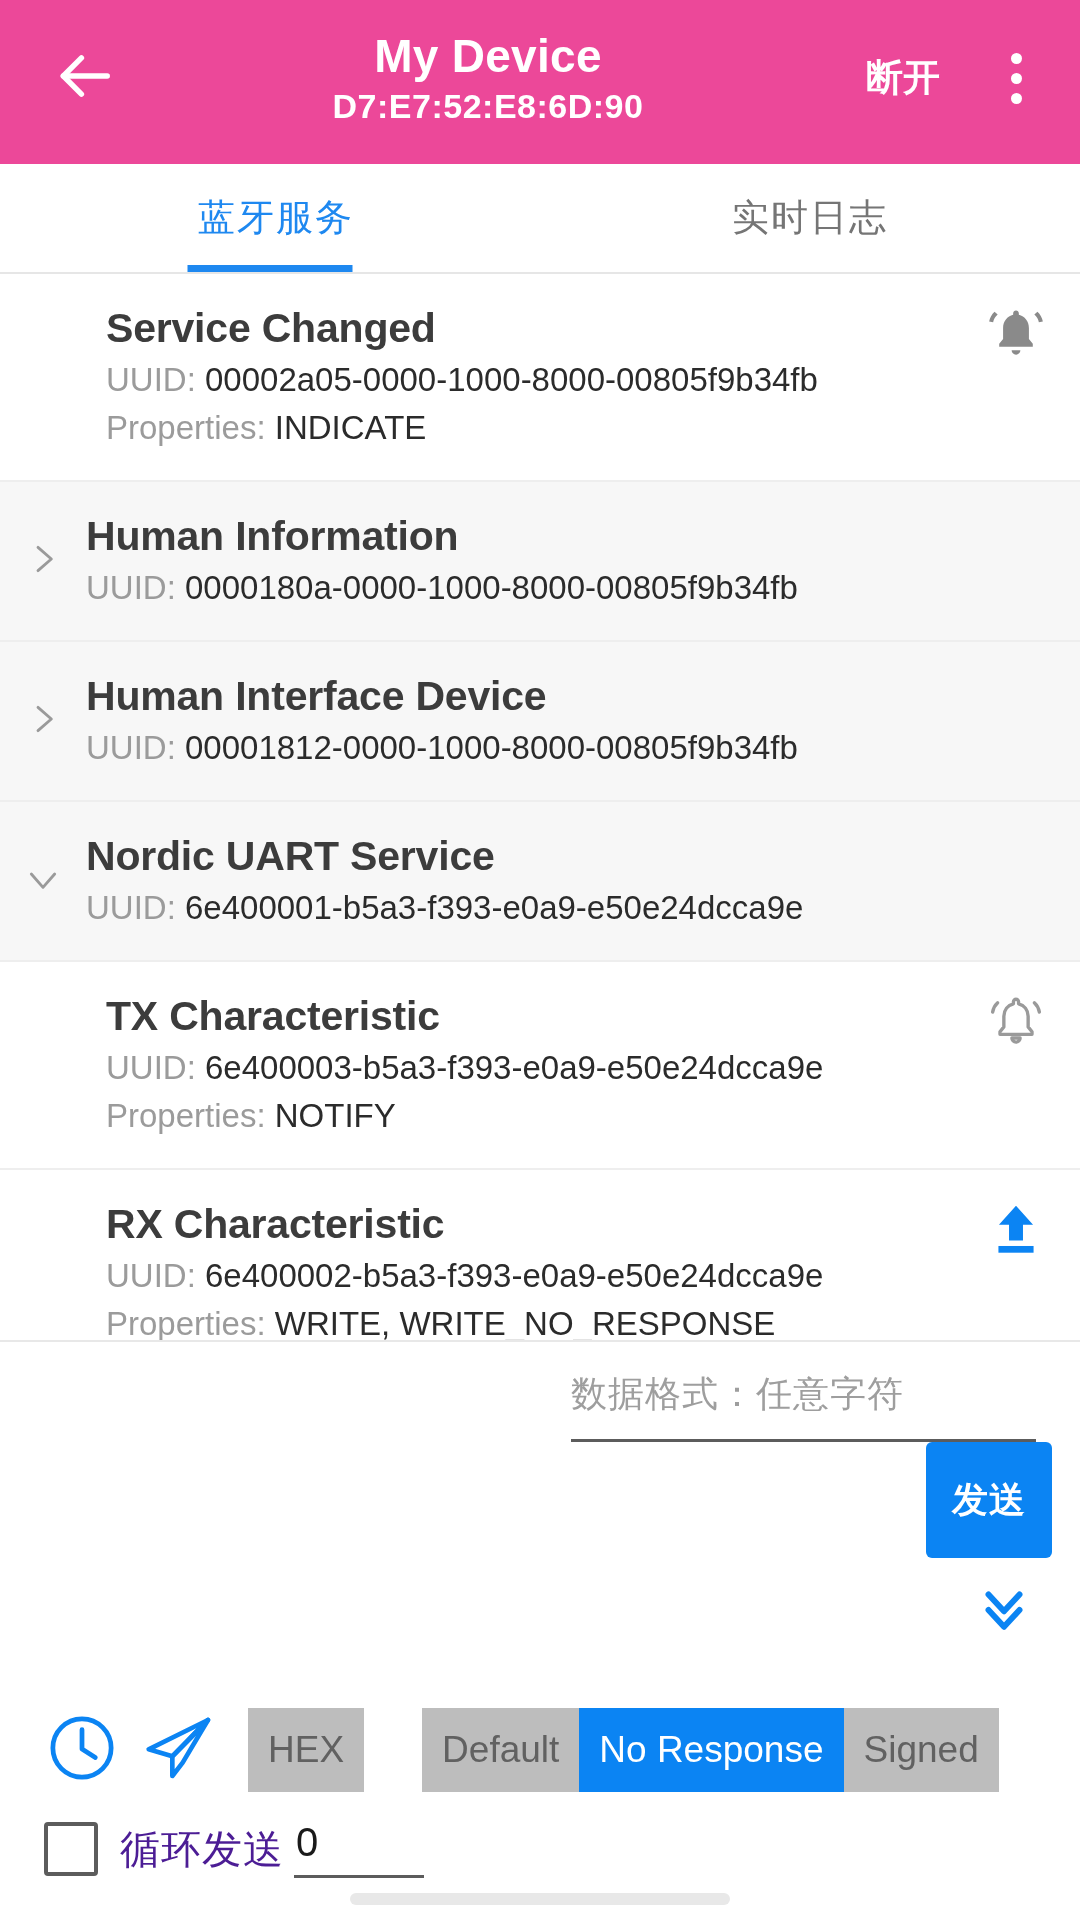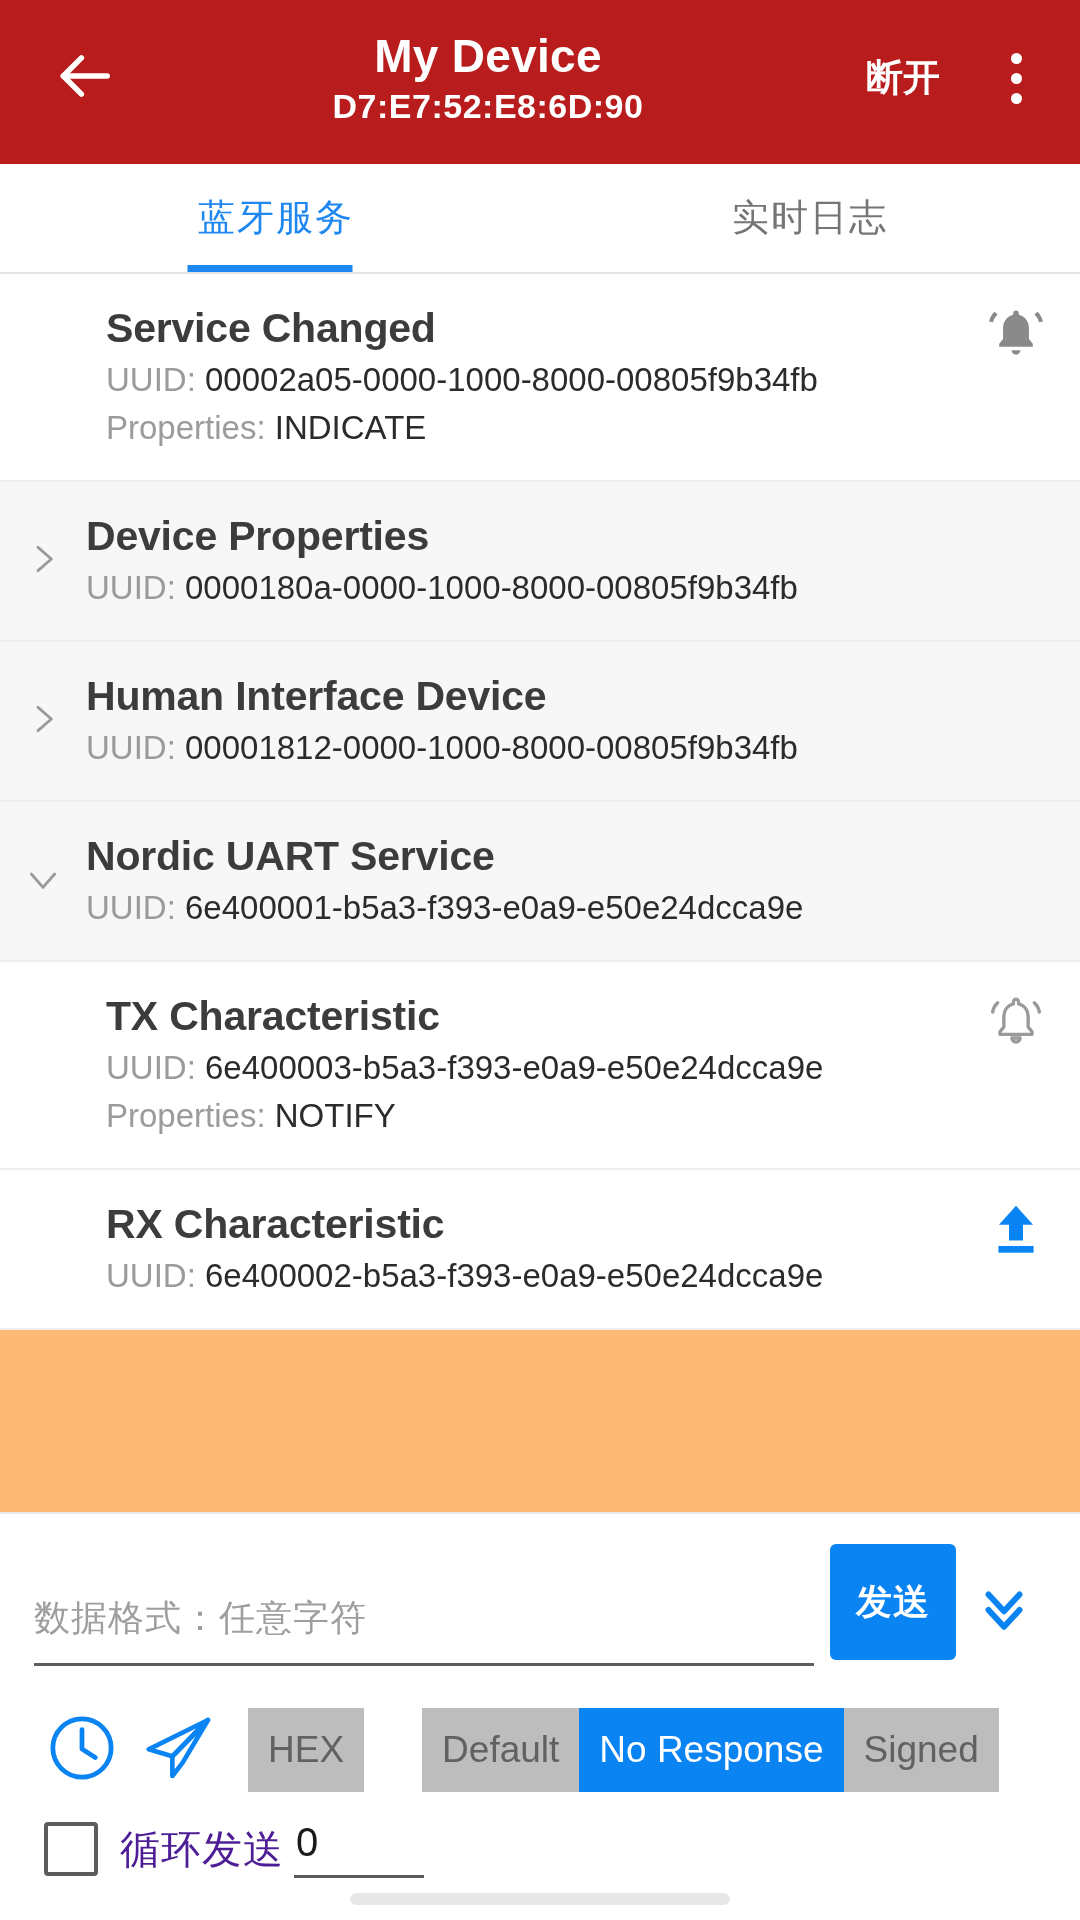--- a/index.html
+++ b/index.html
@@ -14,21 +14,21 @@
     width: 1080px;
     height: 1920px;
     display: flex;
     flex-direction: column;
     background: #ffffff;
     position: relative;
   }
 
   
   .appbar {
-    background: #b91c1c;
+    background: #ec4899;
     height: 164px;
     flex: 0 0 164px;
     display: flex;
     align-items: center;
     padding: 0 28px 8px 38px;
     position: relative;
   }
   .back-btn {
     width: 92px;
     height: 92px;
@@ -169,22 +169,23 @@
   
   .send-area {
     flex: 0 0 auto;
     background: #ffffff;
     border-top: 2px solid #e8e8e8;
     padding: 0 0 0 0;
   }
   .input-row {
     display: flex;
     align-items: flex-end;
-    padding: 30px 28px 18px 34px;
+    padding: 22px 28px 18px 34px;
     gap: 0;
+    flex-direction: column;
   }
   .data-input {
     flex: 1 1 auto;
     border: none;
     border-bottom: 3px solid #5c5c5c;
     outline: none;
     background: transparent;
     font-family: inherit;
     font-size: 36px;
     color: #2b2b2b;
@@ -361,21 +362,21 @@
 
     <div class="row shaded">
       <div class="row-chevron">
         <span>
           <svg width="40" height="40" viewBox="0 0 24 24" fill="none" stroke="#9a9a9a" stroke-width="1.7" stroke-linecap="round" stroke-linejoin="round">
             <polyline points="9,5 17,12 9,19"></polyline>
           </svg>
         </span>
       </div>
       <div class="row-body">
-        <div class="row-title">Device Properties</div>
+        <div class="row-title">Human Information</div>
         <div class="row-line"><span>UUID: </span><b>0000180a-0000-1000-8000-00805f9b34fb</b></div>
       </div>
       <div class="row-action"></div>
     </div>
 
     <div class="row shaded">
       <div class="row-chevron">
         <span>
           <svg width="40" height="40" viewBox="0 0 24 24" fill="none" stroke="#9a9a9a" stroke-width="1.7" stroke-linecap="round" stroke-linejoin="round">
             <polyline points="9,5 17,12 9,19"></polyline>
@@ -421,20 +422,21 @@
           </svg>
         </span>
       </div>
     </div>
 
     <div class="row">
       <div class="row-indent"></div>
       <div class="row-body">
         <div class="row-title">RX Characteristic</div>
         <div class="row-line"><span>UUID: </span><b>6e400002-b5a3-f393-e0a9-e50e24dcca9e</b></div>
+        <div class="row-line"><span>Properties: </span><b>WRITE, WRITE_NO_RESPONSE</b></div>
       </div>
       <div class="row-action">
         <span>
           <svg width="62" height="62" viewBox="0 0 24 24" fill="#0B84F3">
             <path d="M12 2.2 5.4 9.6h3.9v6.1h5.4V9.6h3.9z"></path>
             <rect x="5.2" y="17.8" width="13.6" height="2.6"></rect>
           </svg>
         </span>
       </div>
     </div>

